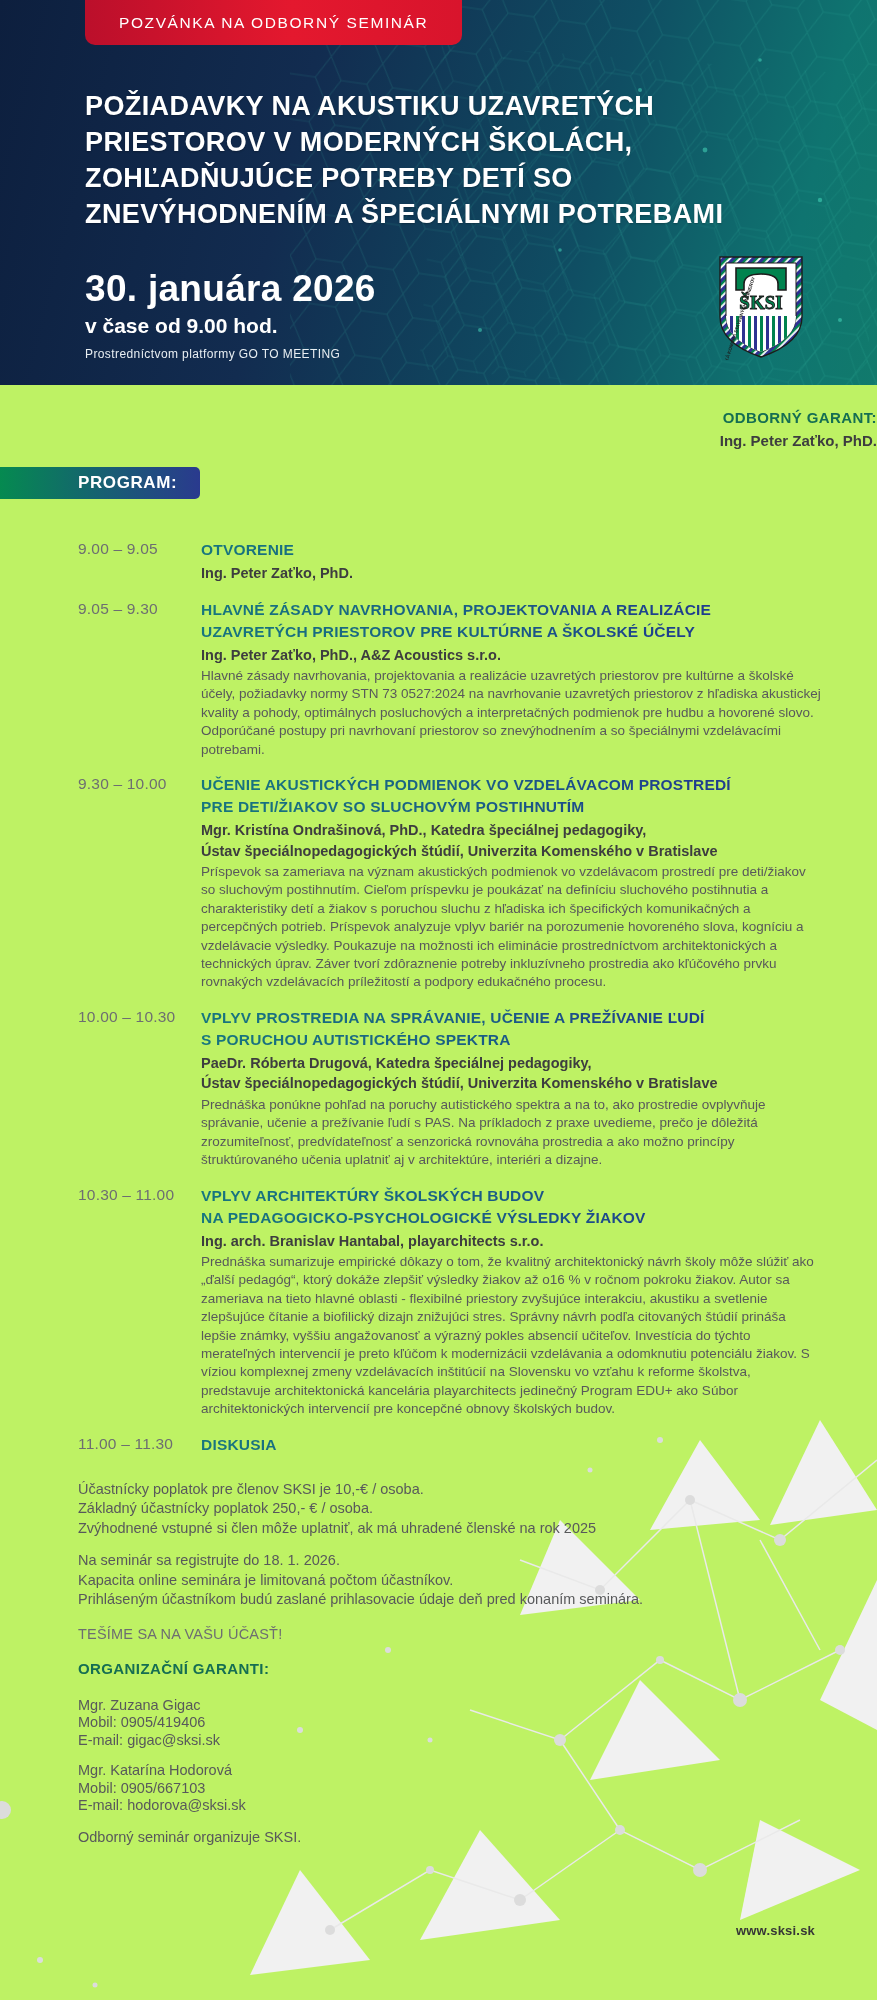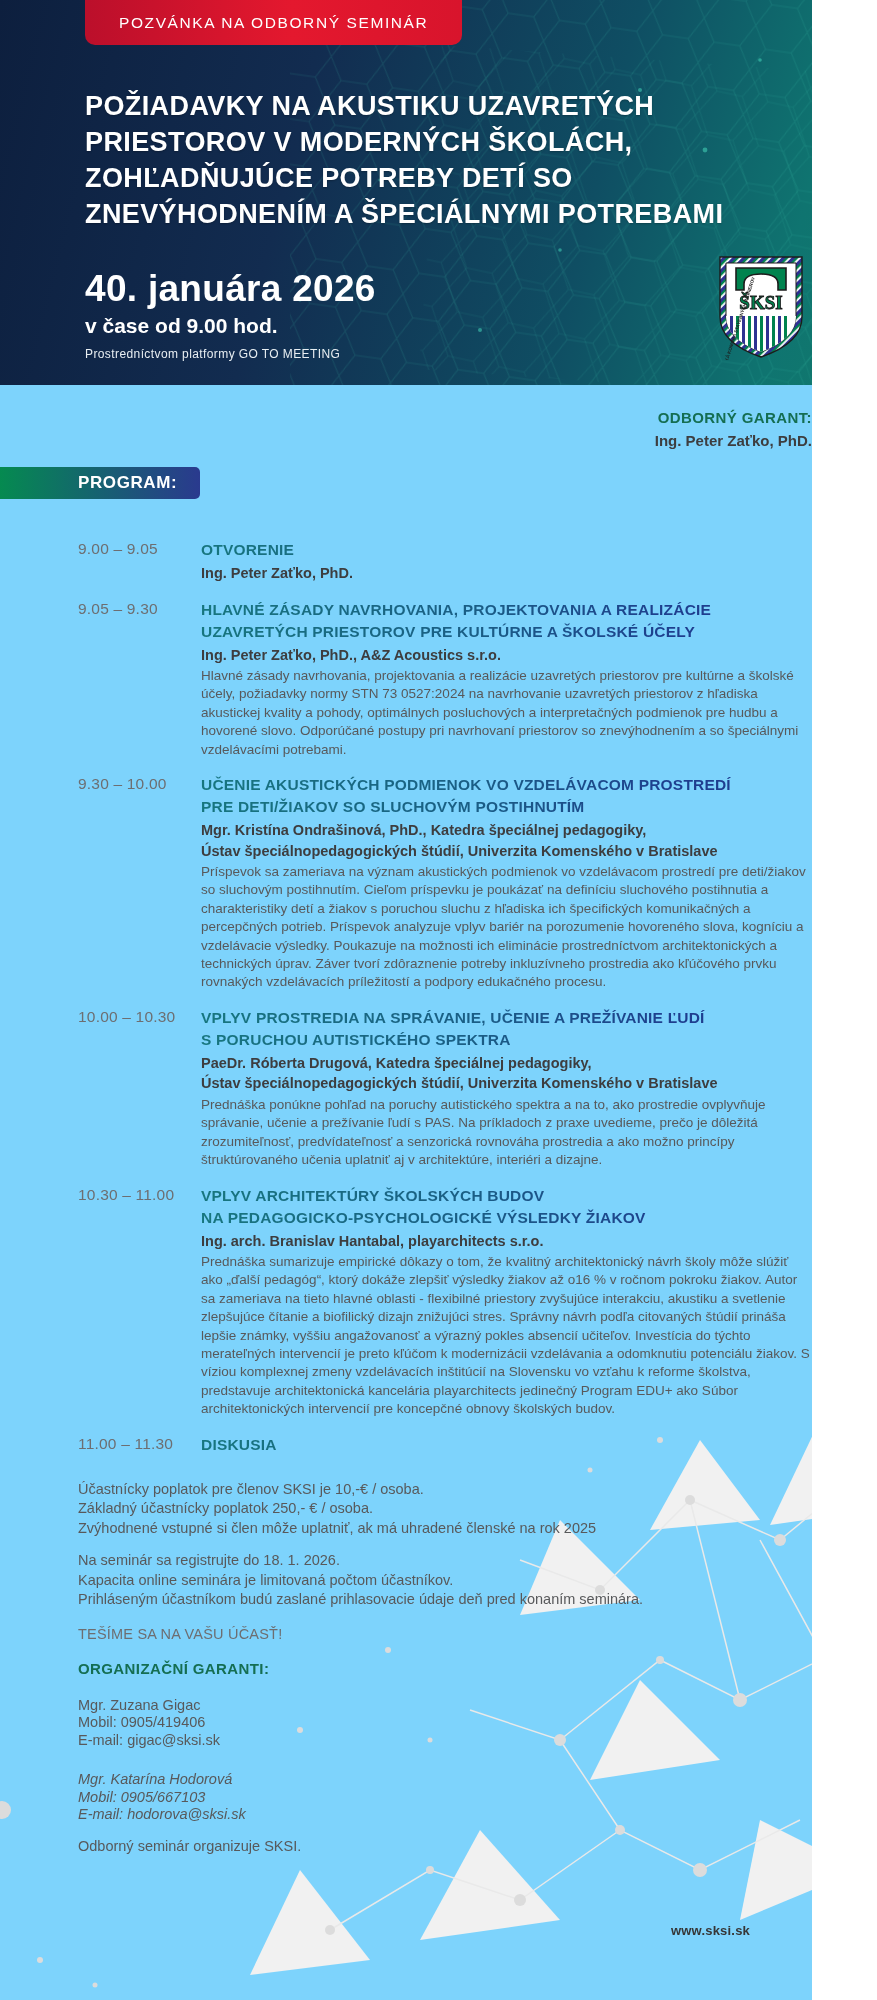--- a/index.html
+++ b/index.html
@@ -1,17 +1,17 @@
 <!DOCTYPE html>
 <html><head>
 <meta charset="utf-8">
 <style>
   html,body{margin:0;padding:0;}
   .page{
-    position:relative;width:812px;height:2000px;background:#7dd3fc;
+    position:relative;width:877px;height:2000px;background:#bef264;
     font-family:"Liberation Sans",sans-serif;overflow:hidden;
   }
   
   .hero{
     position:relative;width:877px;height:385px;
     background:linear-gradient(104deg,#0d1f3e 0%,#122c50 34%,#0f4e63 66%,#0f7470 88%,#117a6c 100%);
     overflow:hidden;
   }
   .hero-deco{position:absolute;inset:0;pointer-events:none;}
   .badge{
@@ -56,21 +56,21 @@
     .ptitle{-webkit-background-clip:text;background-clip:text;color:transparent;}
   }
   .pspeaker{margin-top:2px;color:#3d3d3f;font-size:14.5px;line-height:20.5px;font-weight:700;white-space:pre-line;}
   .pdesc{margin-top:2px;color:#58595b;font-size:13.5px;line-height:18.4px;}
   .pspeaker:empty,.pdesc:empty{display:none;}
   .info{margin:24px 0 0 78px;color:#58595b;font-size:14.5px;line-height:19.5px;white-space:pre-line;width:700px;}
   .info2{margin-top:13px;}
   .closing{margin:16px 0 0 78px;color:#6d6e71;font-size:14.5px;letter-spacing:.2px;}
   .garanti{margin:18px 0 0 78px;}
   .contact{margin-top:20px;color:#58595b;font-size:14.5px;line-height:17.5px;white-space:pre-line;}
-  .contact2{margin-top:22px;font-style:italic;}
+  .contact2{margin-top:13px;}
   .org-note{margin:14px 0 0 78px;color:#58595b;font-size:14.5px;}
   .reg-btn{
     display:flex;align-items:center;justify-content:center;
     margin:16px 0 0 78px;width:183px;height:42px;border:none;cursor:pointer;
     background:linear-gradient(90deg,#058a52 0%,#14656e 48%,#283a8c 100%);
     border-radius:4px;color:#fff;font-family:"Liberation Sans",sans-serif;
     font-size:19px;font-weight:800;letter-spacing:.5px;
   }
   .website{position:absolute;right:62px;top:1923px;color:#363636;font-size:13px;font-weight:800;letter-spacing:.2px;text-decoration:none;z-index:1;}
   .bottom-deco{position:absolute;left:0;top:1400px;width:877px;height:600px;z-index:0;pointer-events:none;}
@@ -100,21 +100,21 @@
           <circle cx="380" cy="180" r="1.6"></circle>
           <circle cx="300" cy="300" r="1.6"></circle>
       </g>
     </svg>
 
     <div class="badge">POZVÁNKA NA ODBORNÝ SEMINÁR</div>
     <div class="hero-title">POŽIADAVKY NA AKUSTIKU UZAVRETÝCH
 PRIESTOROV V MODERNÝCH ŠKOLÁCH,
 ZOHĽADŇUJÚCE POTREBY DETÍ SO
 ZNEVÝHODNENÍM A ŠPECIÁLNYMI POTREBAMI</div>
-    <div class="hero-date">40. januára 2026</div>
+    <div class="hero-date">30. januára 2026</div>
     <div class="hero-time">v čase od 9.00 hod.</div>
     <div class="hero-platform">Prostredníctvom platformy GO TO MEETING</div>
 
     <svg class="logo" viewBox="0 0 90 106">
       <defs>
         <pattern id="stripes" width="7" height="7" patternUnits="userSpaceOnUse" patternTransform="rotate(45)">
           <rect width="7" height="7" fill="#ffffff"></rect>
           <rect width="3" height="7" fill="#2e3192"></rect>
           <rect x="3" width="2.2" height="7" fill="#00834e"></rect>
         </pattern>

